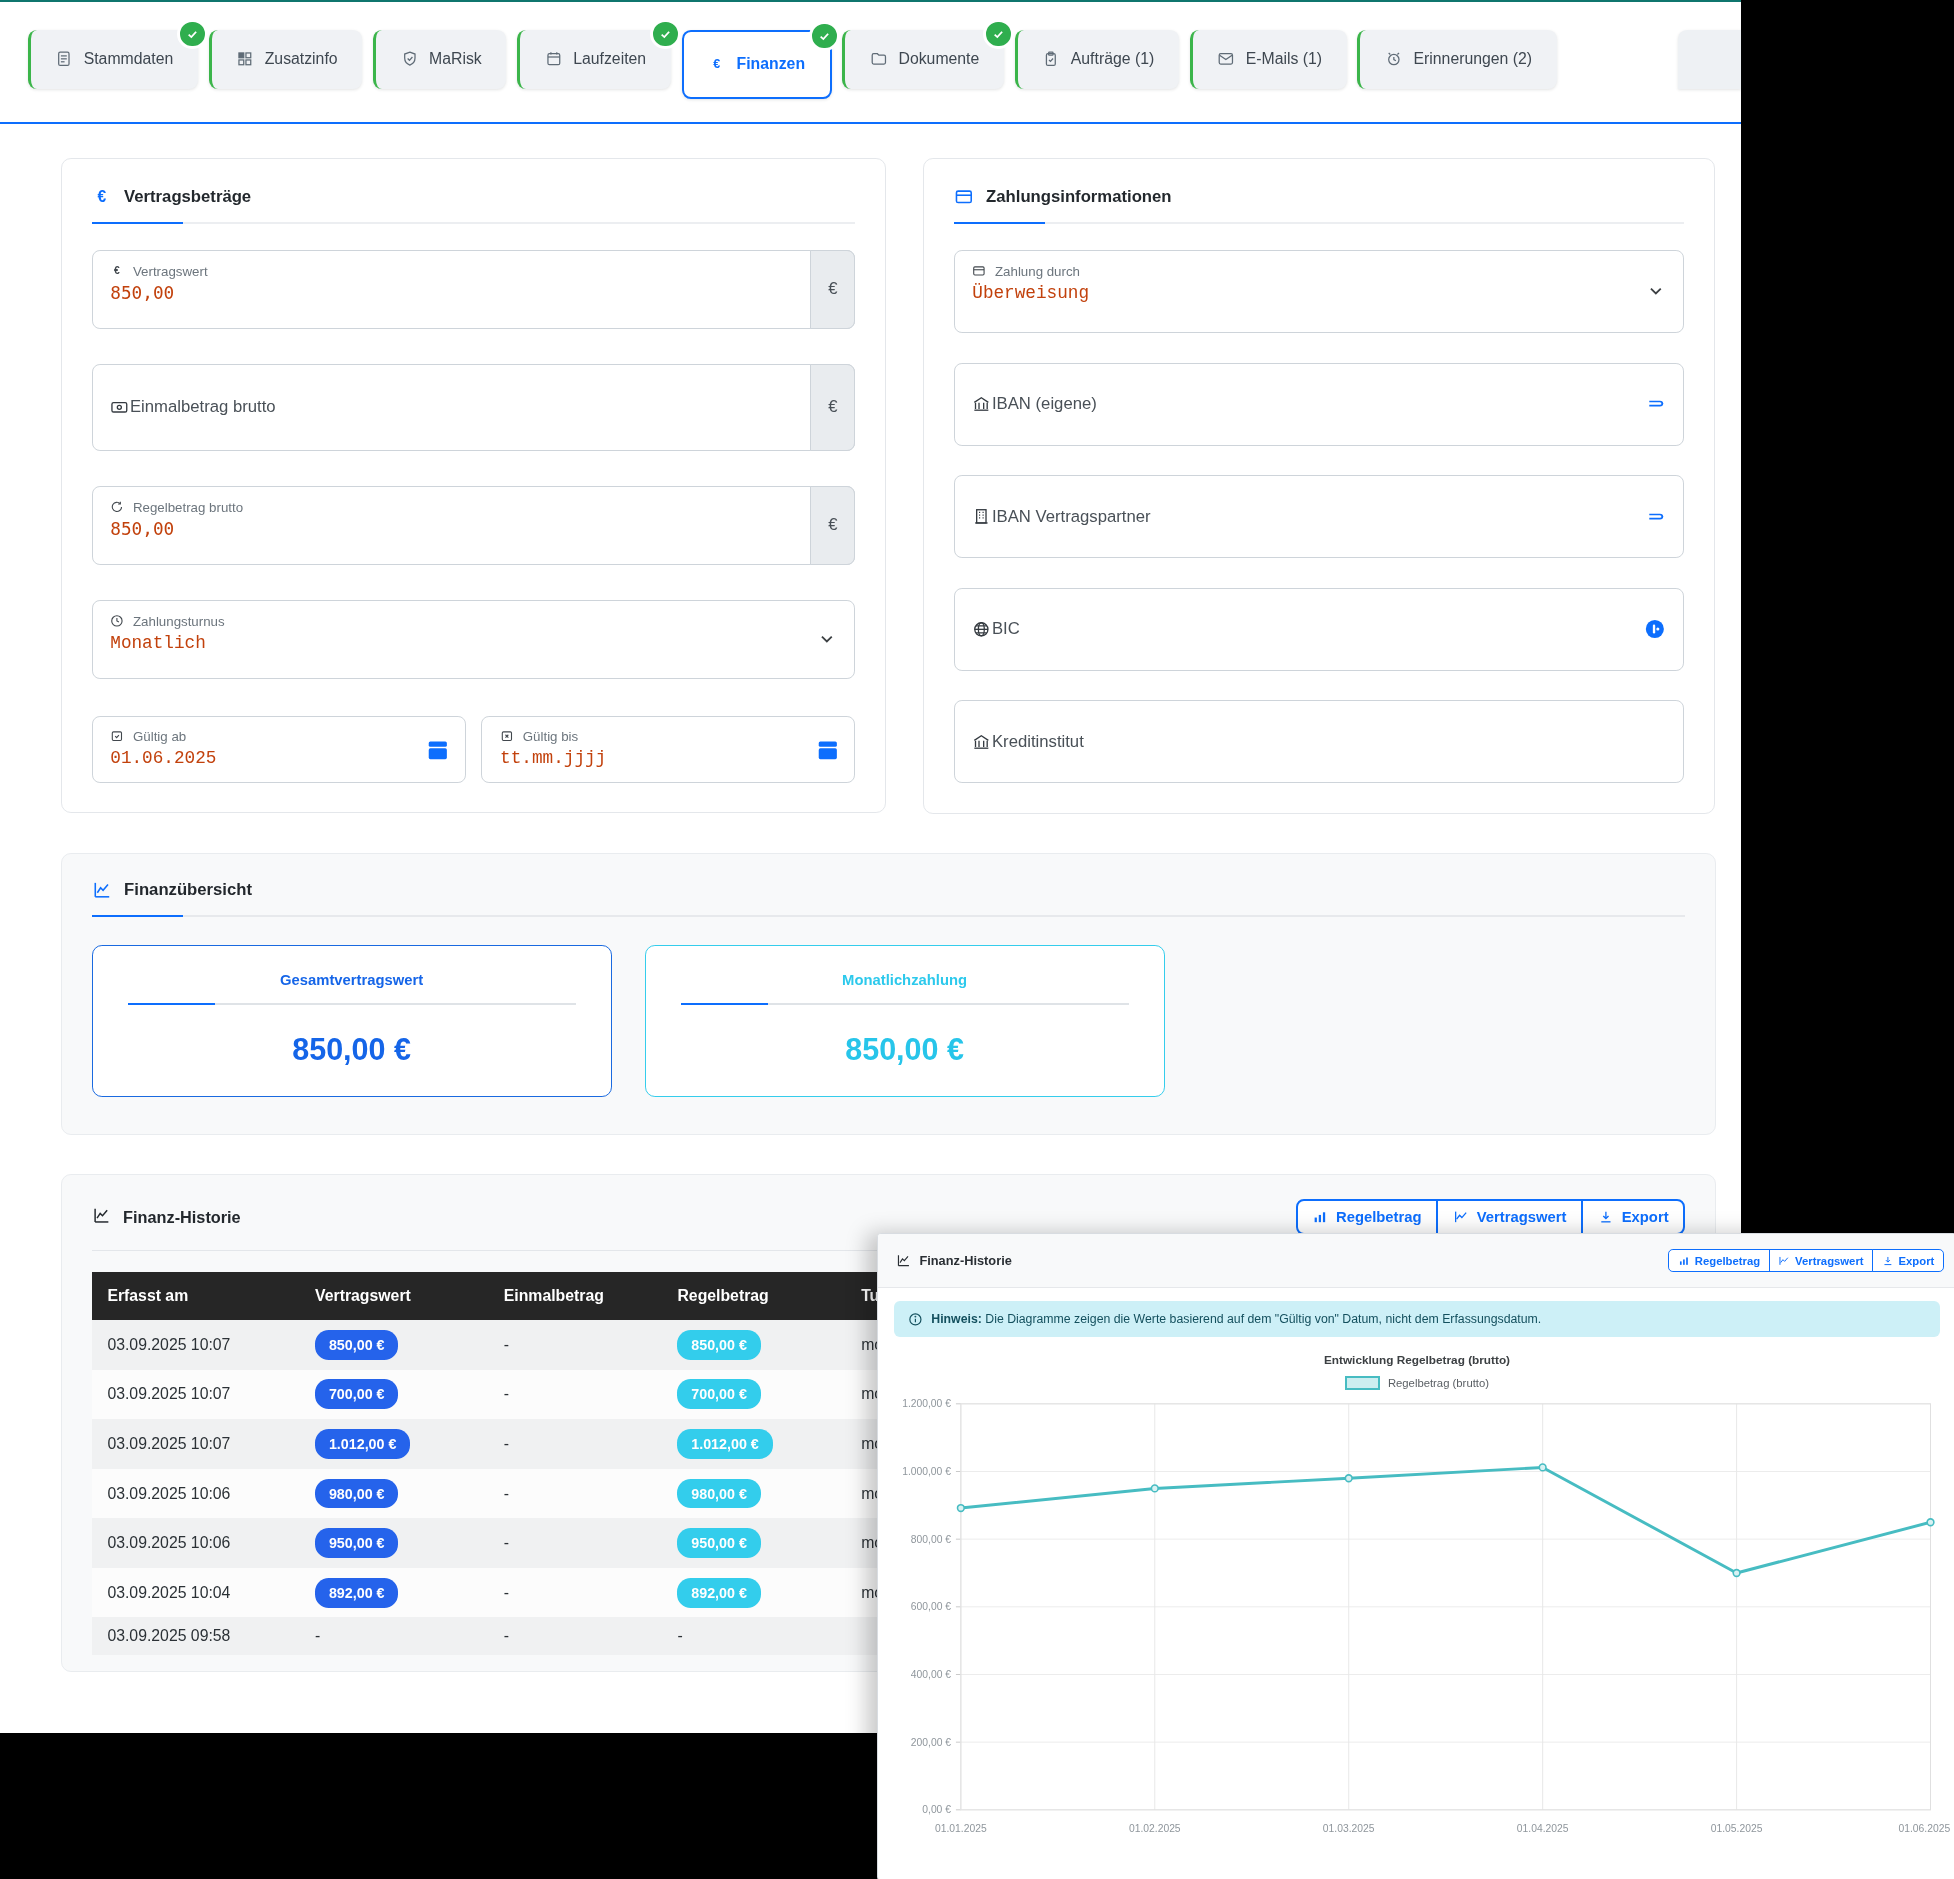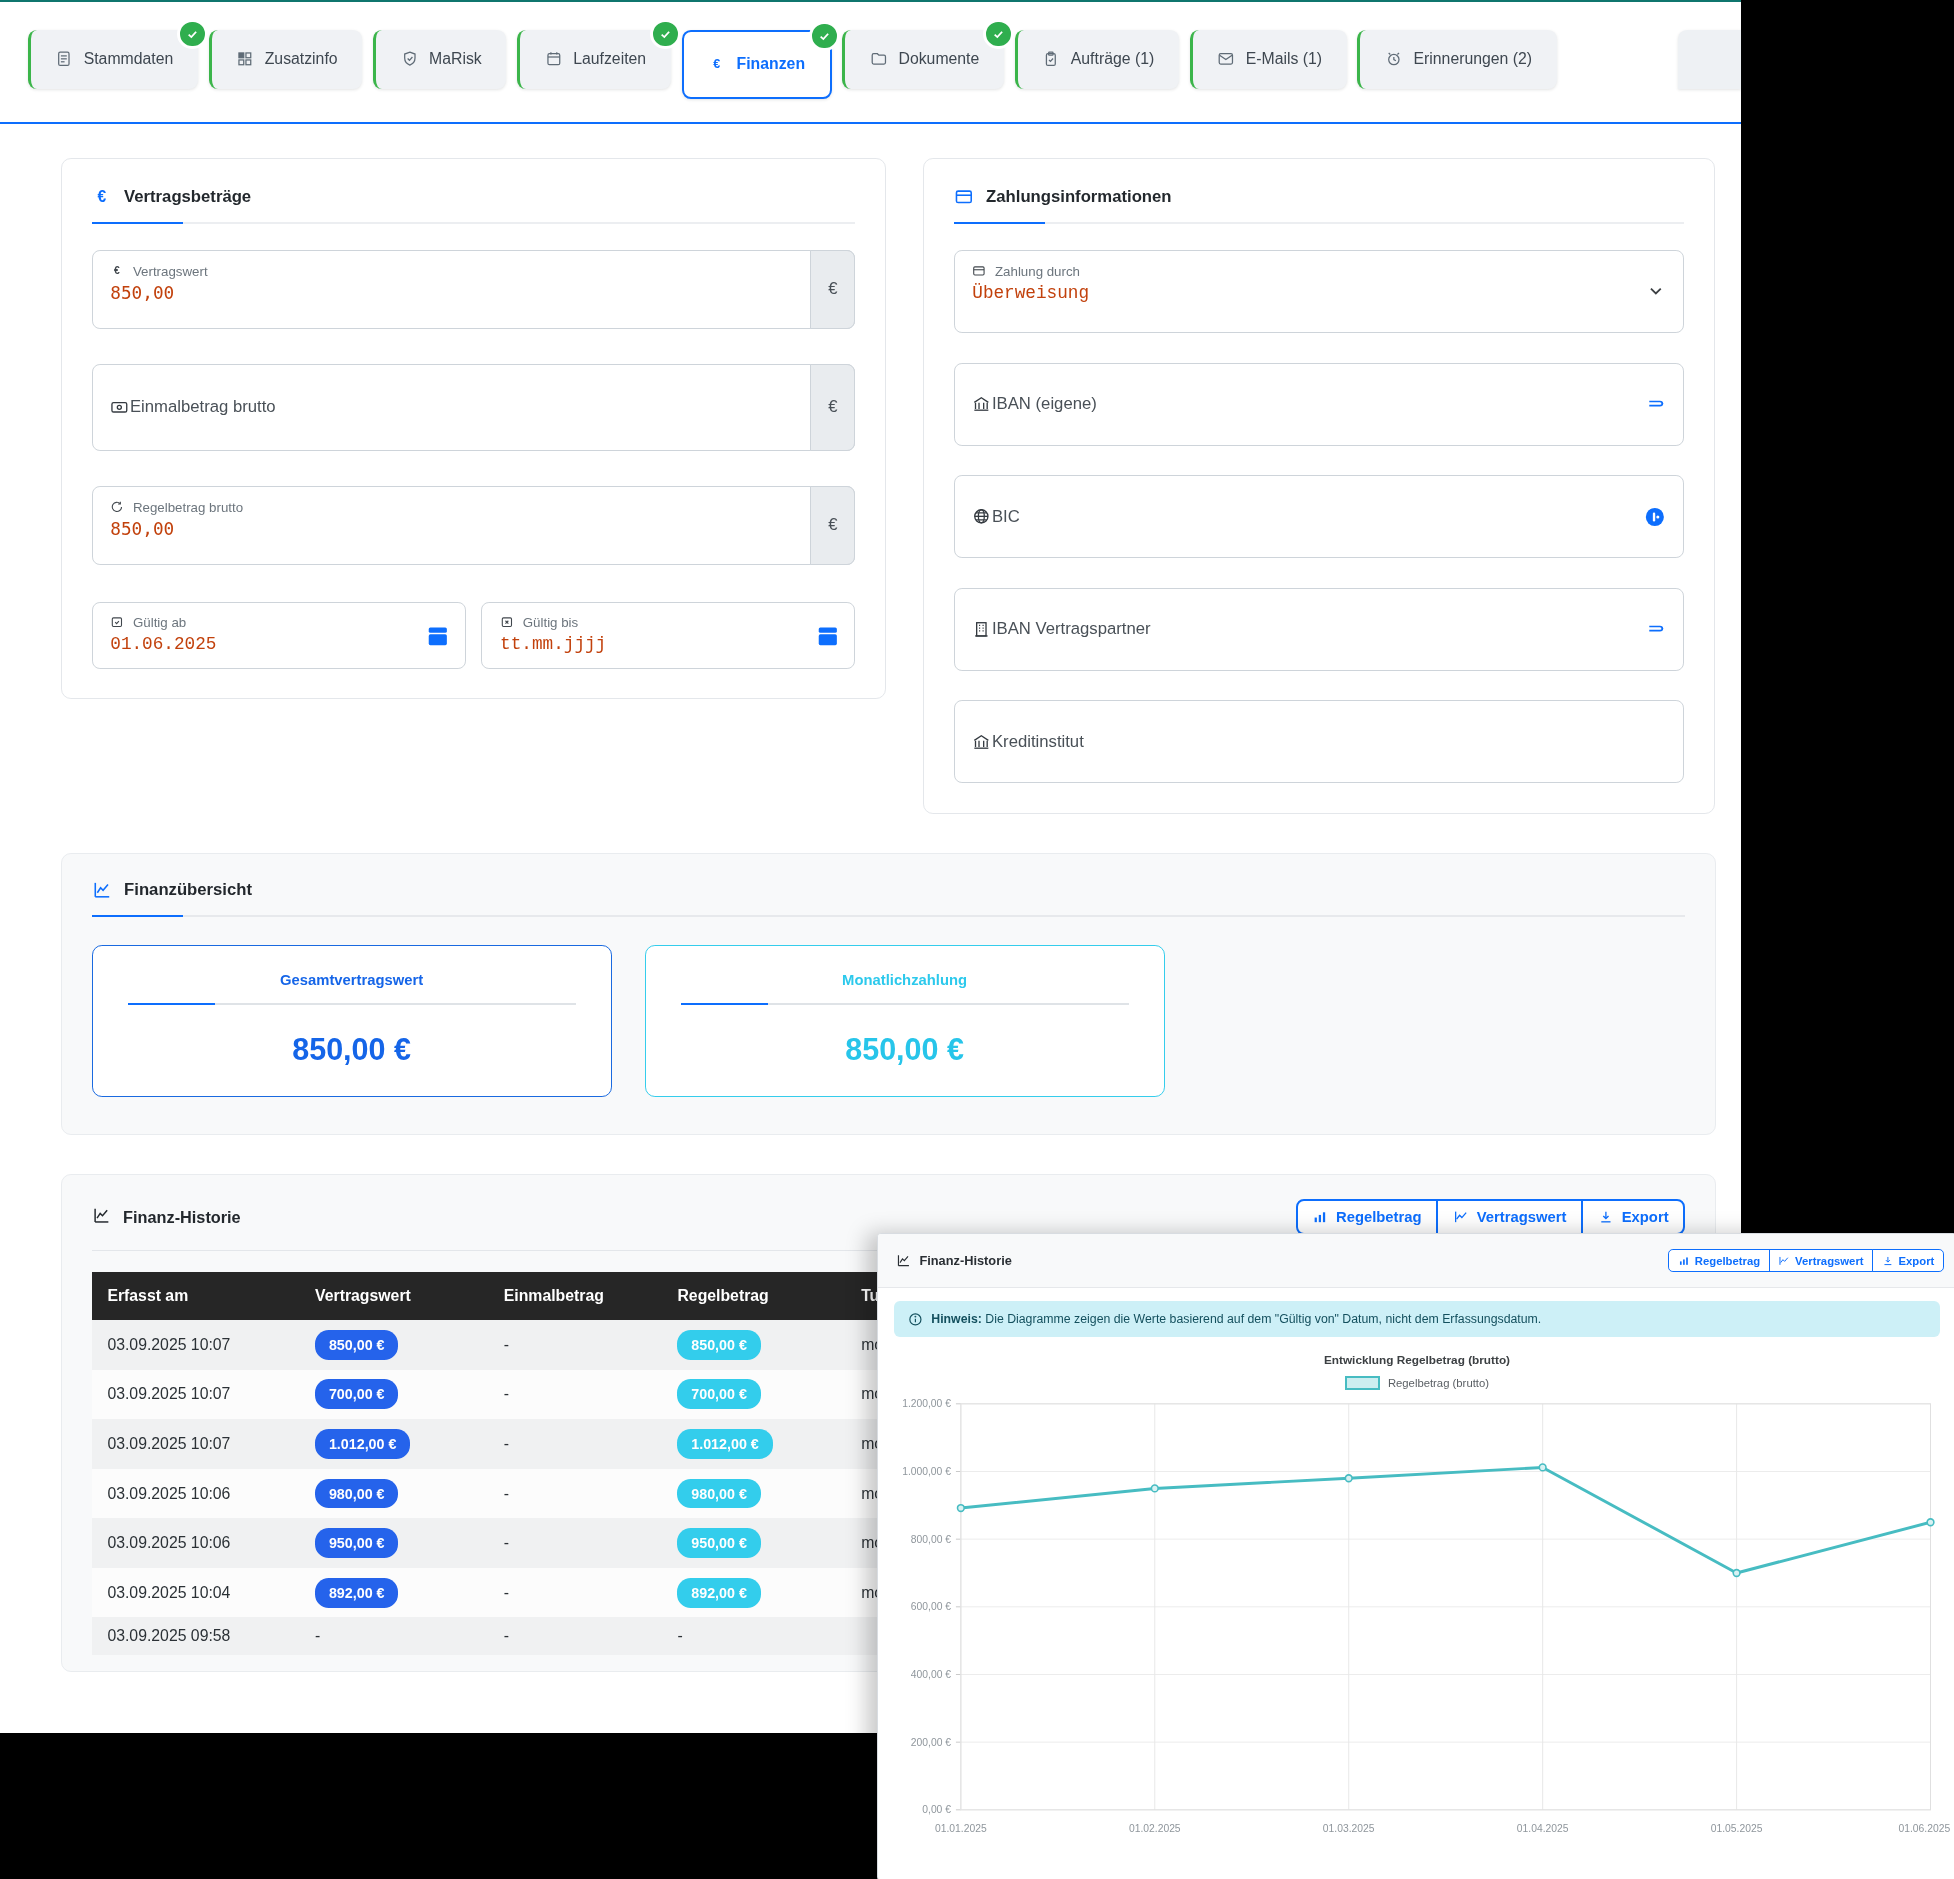--- a/index.html
+++ b/index.html
@@ -280,20 +280,37 @@
                     <path d="M20 12a8 8 0 1 1-2.3-5.6"></path>
                     <polyline points="18 3 18 7 14 7"></polyline>
                   </svg>
                 </span>
               <span>Regelbetrag brutto</span>
             </div>
             <div class="field-value">850,00</div>
             <div class="suffix">€</div>
           </div>
 
+          <div class="field">
+            <div class="field-label">
+              <span class="licon">
+                  <svg width="13.8" height="13.8" viewBox="0 0 24 24" fill="none" stroke="currentColor" stroke-width="1.9">
+                    <circle cx="12" cy="12" r="9"></circle>
+                    <polyline points="12 7 12 12 15.5 14"></polyline>
+                  </svg>
+                </span>
+              <span>Zahlungsturnus</span>
+            </div>
+            <div class="field-value sans">Monatlich</div>
+            <span class="chevron">
+                <svg width="19.7" height="19.7" viewBox="0 0 24 24" fill="none" stroke="currentColor" stroke-width="2.2">
+                  <polyline points="6 9 12 15 18 9"></polyline>
+                </svg>
+              </span>
+          </div>
 
           <div class="dates-row">
             <div class="date-field">
               <div class="field-label" style="padding:0 0 2px;">
                 <span class="licon">
                     <svg width="13.8" height="13.8" viewBox="0 0 24 24" fill="none" stroke="currentColor" stroke-width="1.9">
                       <rect x="4" y="5" width="16" height="15" rx="2"></rect>
                       <polyline points="9 12.5 11.5 15 15.5 10.5"></polyline>
                     </svg>
                   </span>
@@ -377,54 +394,54 @@
                 <svg width="19.7" height="19.7" viewBox="0 0 24 24" fill="none" stroke="currentColor" stroke-width="2">
                   <path d="M4 9h13c2 0 3 1 3 3"></path>
                   <path d="M4 14h13c2 0 3-1 3-3"></path>
                 </svg>
               </span>
           </div>
 
           <div class="field empty" style="min-height:83px;">
             <span class="licon">
                 <svg width="18.7" height="18.7" viewBox="0 0 24 24" fill="none" stroke="currentColor" stroke-width="1.7">
-                  <circle cx="12" cy="12" r="8.5"></circle>
-                  <ellipse cx="12" cy="12" rx="3.8" ry="8.5"></ellipse>
-                  <line x1="3.5" y1="12" x2="20.5" y2="12"></line>
-                  <path d="M5 7.5h14M5 16.5h14"></path>
-                </svg>
-              </span>
-            <span>BIC</span>
-            <span class="right-ic">
-                <svg width="21.7" height="21.7" viewBox="0 0 24 24">
-                  <circle cx="12" cy="12" r="10" fill="#0d6efd"></circle>
-                  <rect x="9.8" y="7" width="2.6" height="10" rx="1.3" fill="#fff"></rect>
-                  <circle cx="15.3" cy="12" r="1.7" fill="#fff"></circle>
-                </svg>
-              </span>
-          </div>
-
-          <div class="field empty" style="min-height:83px;">
-            <span class="licon">
-                <svg width="18.7" height="18.7" viewBox="0 0 24 24" fill="none" stroke="currentColor" stroke-width="1.7">
                   <rect x="6" y="3.5" width="12" height="17"></rect>
                   <line x1="4" y1="20.5" x2="20" y2="20.5"></line>
                   <line x1="9" y1="7" x2="10.5" y2="7"></line>
                   <line x1="13.5" y1="7" x2="15" y2="7"></line>
                   <line x1="9" y1="10.5" x2="10.5" y2="10.5"></line>
                   <line x1="13.5" y1="10.5" x2="15" y2="10.5"></line>
                   <line x1="9" y1="14" x2="10.5" y2="14"></line>
                   <line x1="13.5" y1="14" x2="15" y2="14"></line>
                 </svg>
               </span>
             <span>IBAN Vertragspartner</span>
             <span class="right-ic" style="color:#0d6efd;">
                 <svg width="19.7" height="19.7" viewBox="0 0 24 24" fill="none" stroke="currentColor" stroke-width="2">
                   <path d="M4 9h13c2 0 3 1 3 3"></path>
                   <path d="M4 14h13c2 0 3-1 3-3"></path>
+                </svg>
+              </span>
+          </div>
+
+          <div class="field empty" style="min-height:83px;">
+            <span class="licon">
+                <svg width="18.7" height="18.7" viewBox="0 0 24 24" fill="none" stroke="currentColor" stroke-width="1.7">
+                  <circle cx="12" cy="12" r="8.5"></circle>
+                  <ellipse cx="12" cy="12" rx="3.8" ry="8.5"></ellipse>
+                  <line x1="3.5" y1="12" x2="20.5" y2="12"></line>
+                  <path d="M5 7.5h14M5 16.5h14"></path>
+                </svg>
+              </span>
+            <span>BIC</span>
+            <span class="right-ic">
+                <svg width="21.7" height="21.7" viewBox="0 0 24 24">
+                  <circle cx="12" cy="12" r="10" fill="#0d6efd"></circle>
+                  <rect x="9.8" y="7" width="2.6" height="10" rx="1.3" fill="#fff"></rect>
+                  <circle cx="15.3" cy="12" r="1.7" fill="#fff"></circle>
                 </svg>
               </span>
           </div>
 
           <div class="field empty" style="min-height:83px;">
             <span class="licon">
                 <svg width="18.7" height="18.7" viewBox="0 0 24 24" fill="none" stroke="currentColor" stroke-width="1.7">
                   <path d="M3 9.5L12 3.5l9 6"></path>
                   <line x1="4.5" y1="10" x2="4.5" y2="18"></line>
                   <line x1="9" y1="10" x2="9" y2="18"></line>

